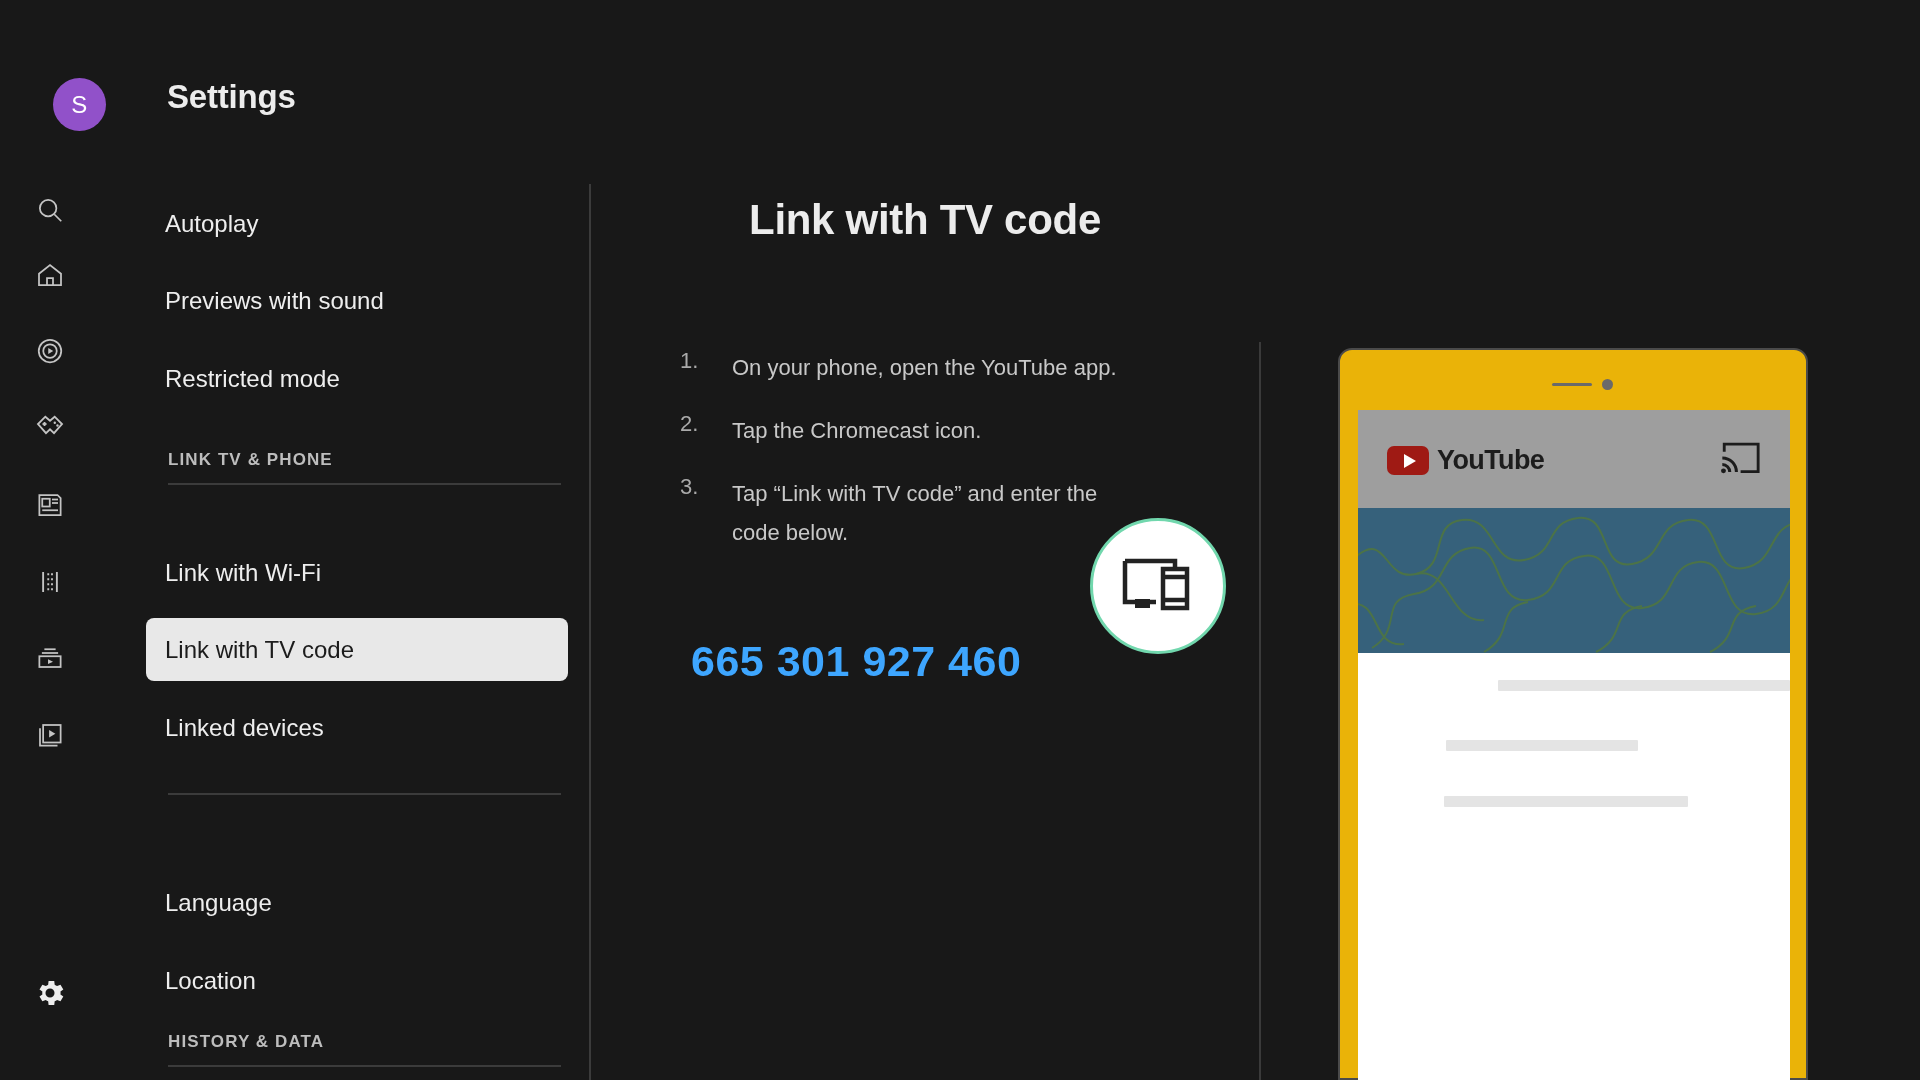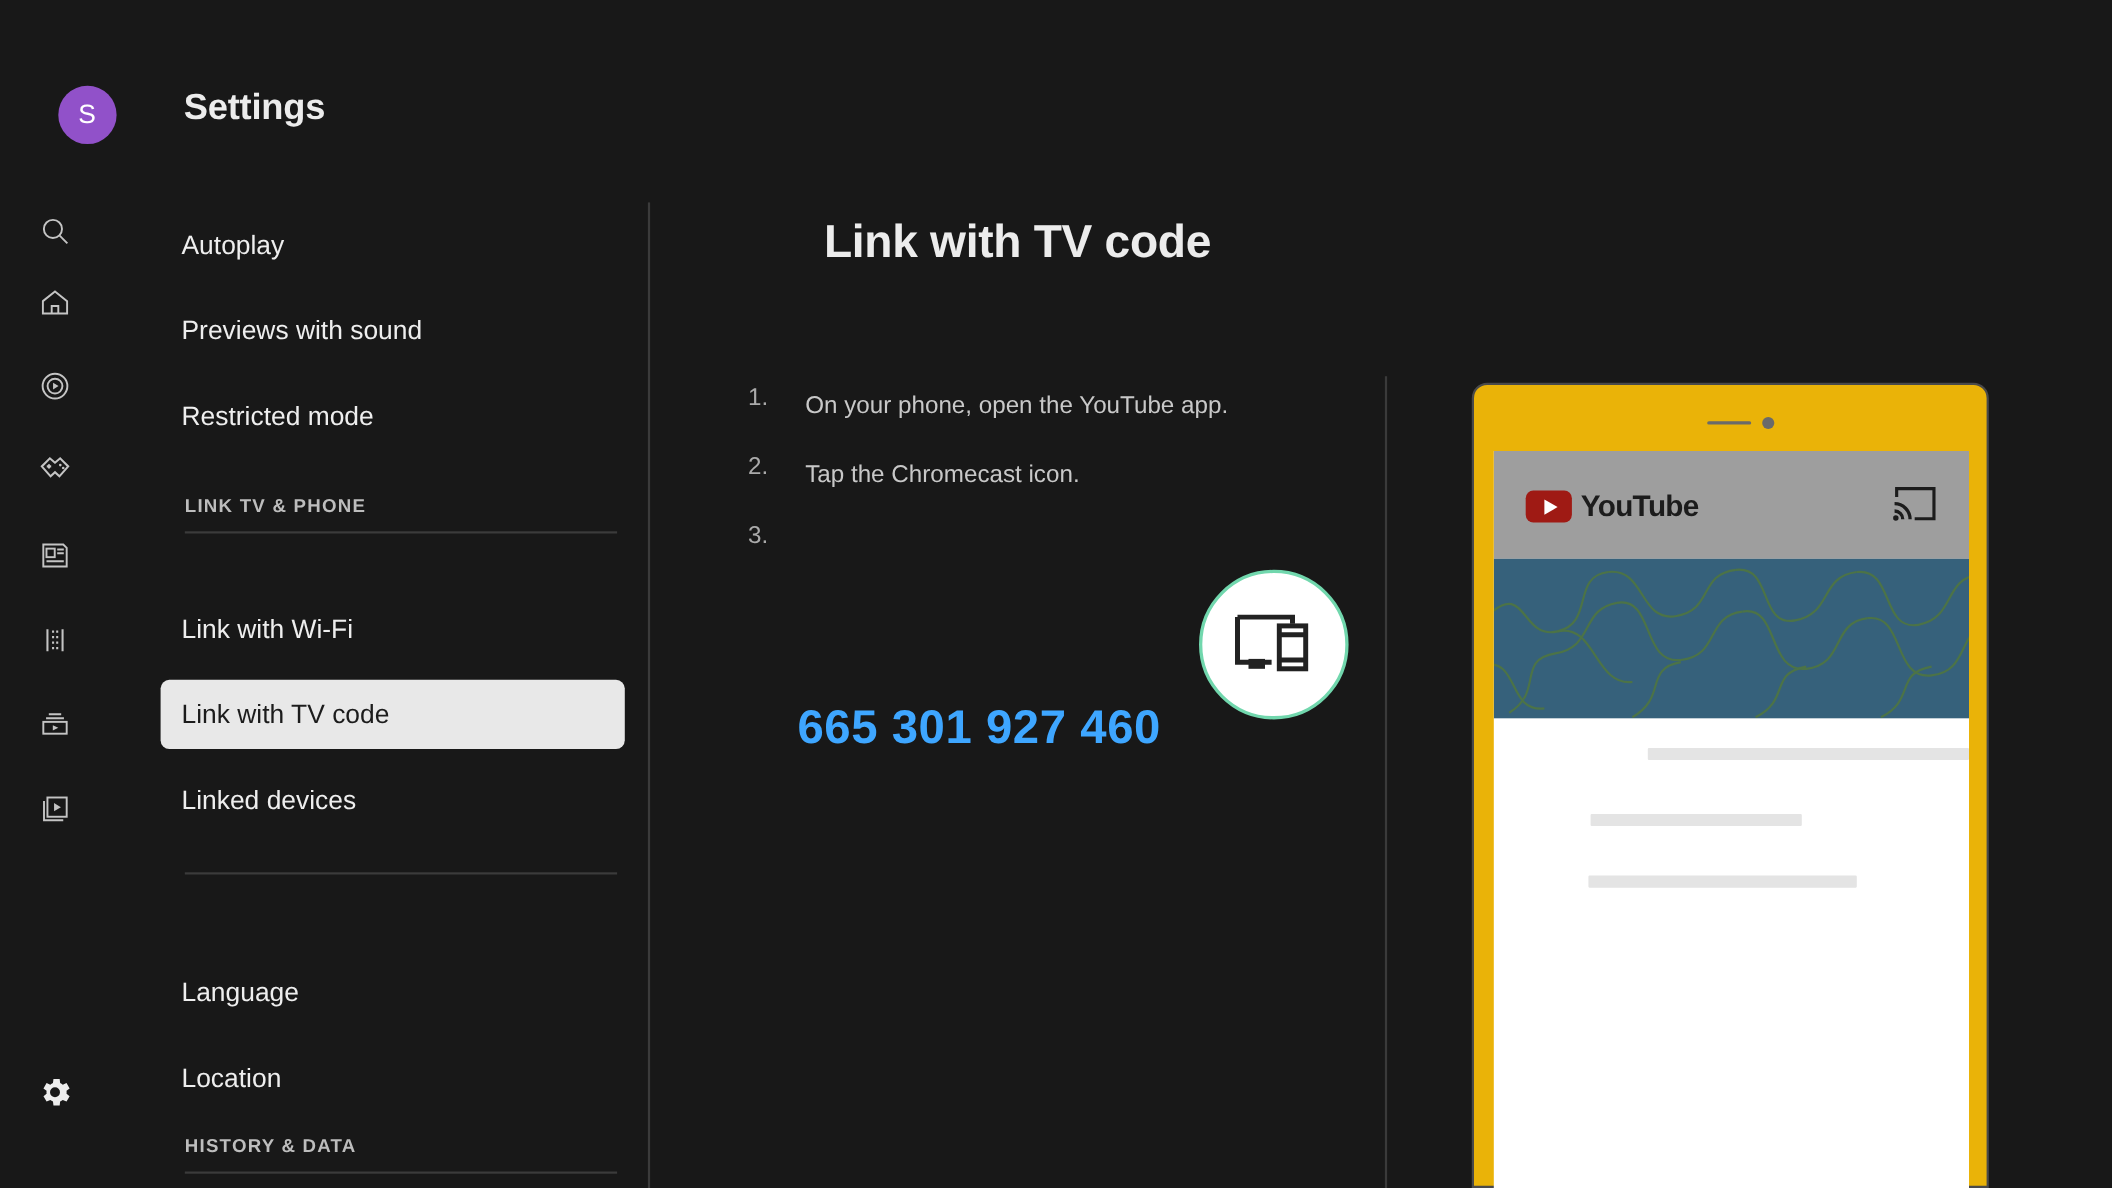--- a/index.html
+++ b/index.html
@@ -72,21 +72,21 @@
   #steps { position: absolute; left: 680px; top: 348px; width: 470px; }
   .step { position: relative; padding-left: 52px; }
   .step-num {
     position: absolute; left: 0; top: 0;
     font-size: 22px; color: #AAAAAA;
   }
   .step-text {
     font-size: 22px; color: #C8C8C8; line-height: 39px;
   }
   #tv-code {
-    position: absolute; left: 725px; top: 637px;
+    position: absolute; left: 691px; top: 637px;
     font-size: 43px; font-weight: bold;
     color: #3EA6FF; letter-spacing: 0.5px;
   }
 
   
   #phone-wrap { position: absolute; left: 1338px; top: 348px; width: 470px; height: 732px; }
   #phone-body {
     position: absolute; left: 0; top: 0; width: 470px; height: 732px;
     background: #eab308;
     border-radius: 14px 14px 0 0;
@@ -274,20 +274,21 @@
     <div class="step" style="margin-bottom:24px">
       <span class="step-num">1.</span>
       <span class="step-text">On your phone, open the YouTube app.</span>
     </div>
     <div class="step" style="margin-bottom:24px">
       <span class="step-num">2.</span>
       <span class="step-text">Tap the Chromecast icon.</span>
     </div>
     <div class="step">
       <span class="step-num">3.</span>
+      <span class="step-text">Tap “Link with TV code” and enter the code below.</span>
     </div>
   </div>
 
   <div id="tv-code">665 301 927 460</div>
 
   <div id="phone-wrap">
     <div id="phone-body">
       <div id="phone-speaker"></div>
       <div id="phone-camera"></div>
 

